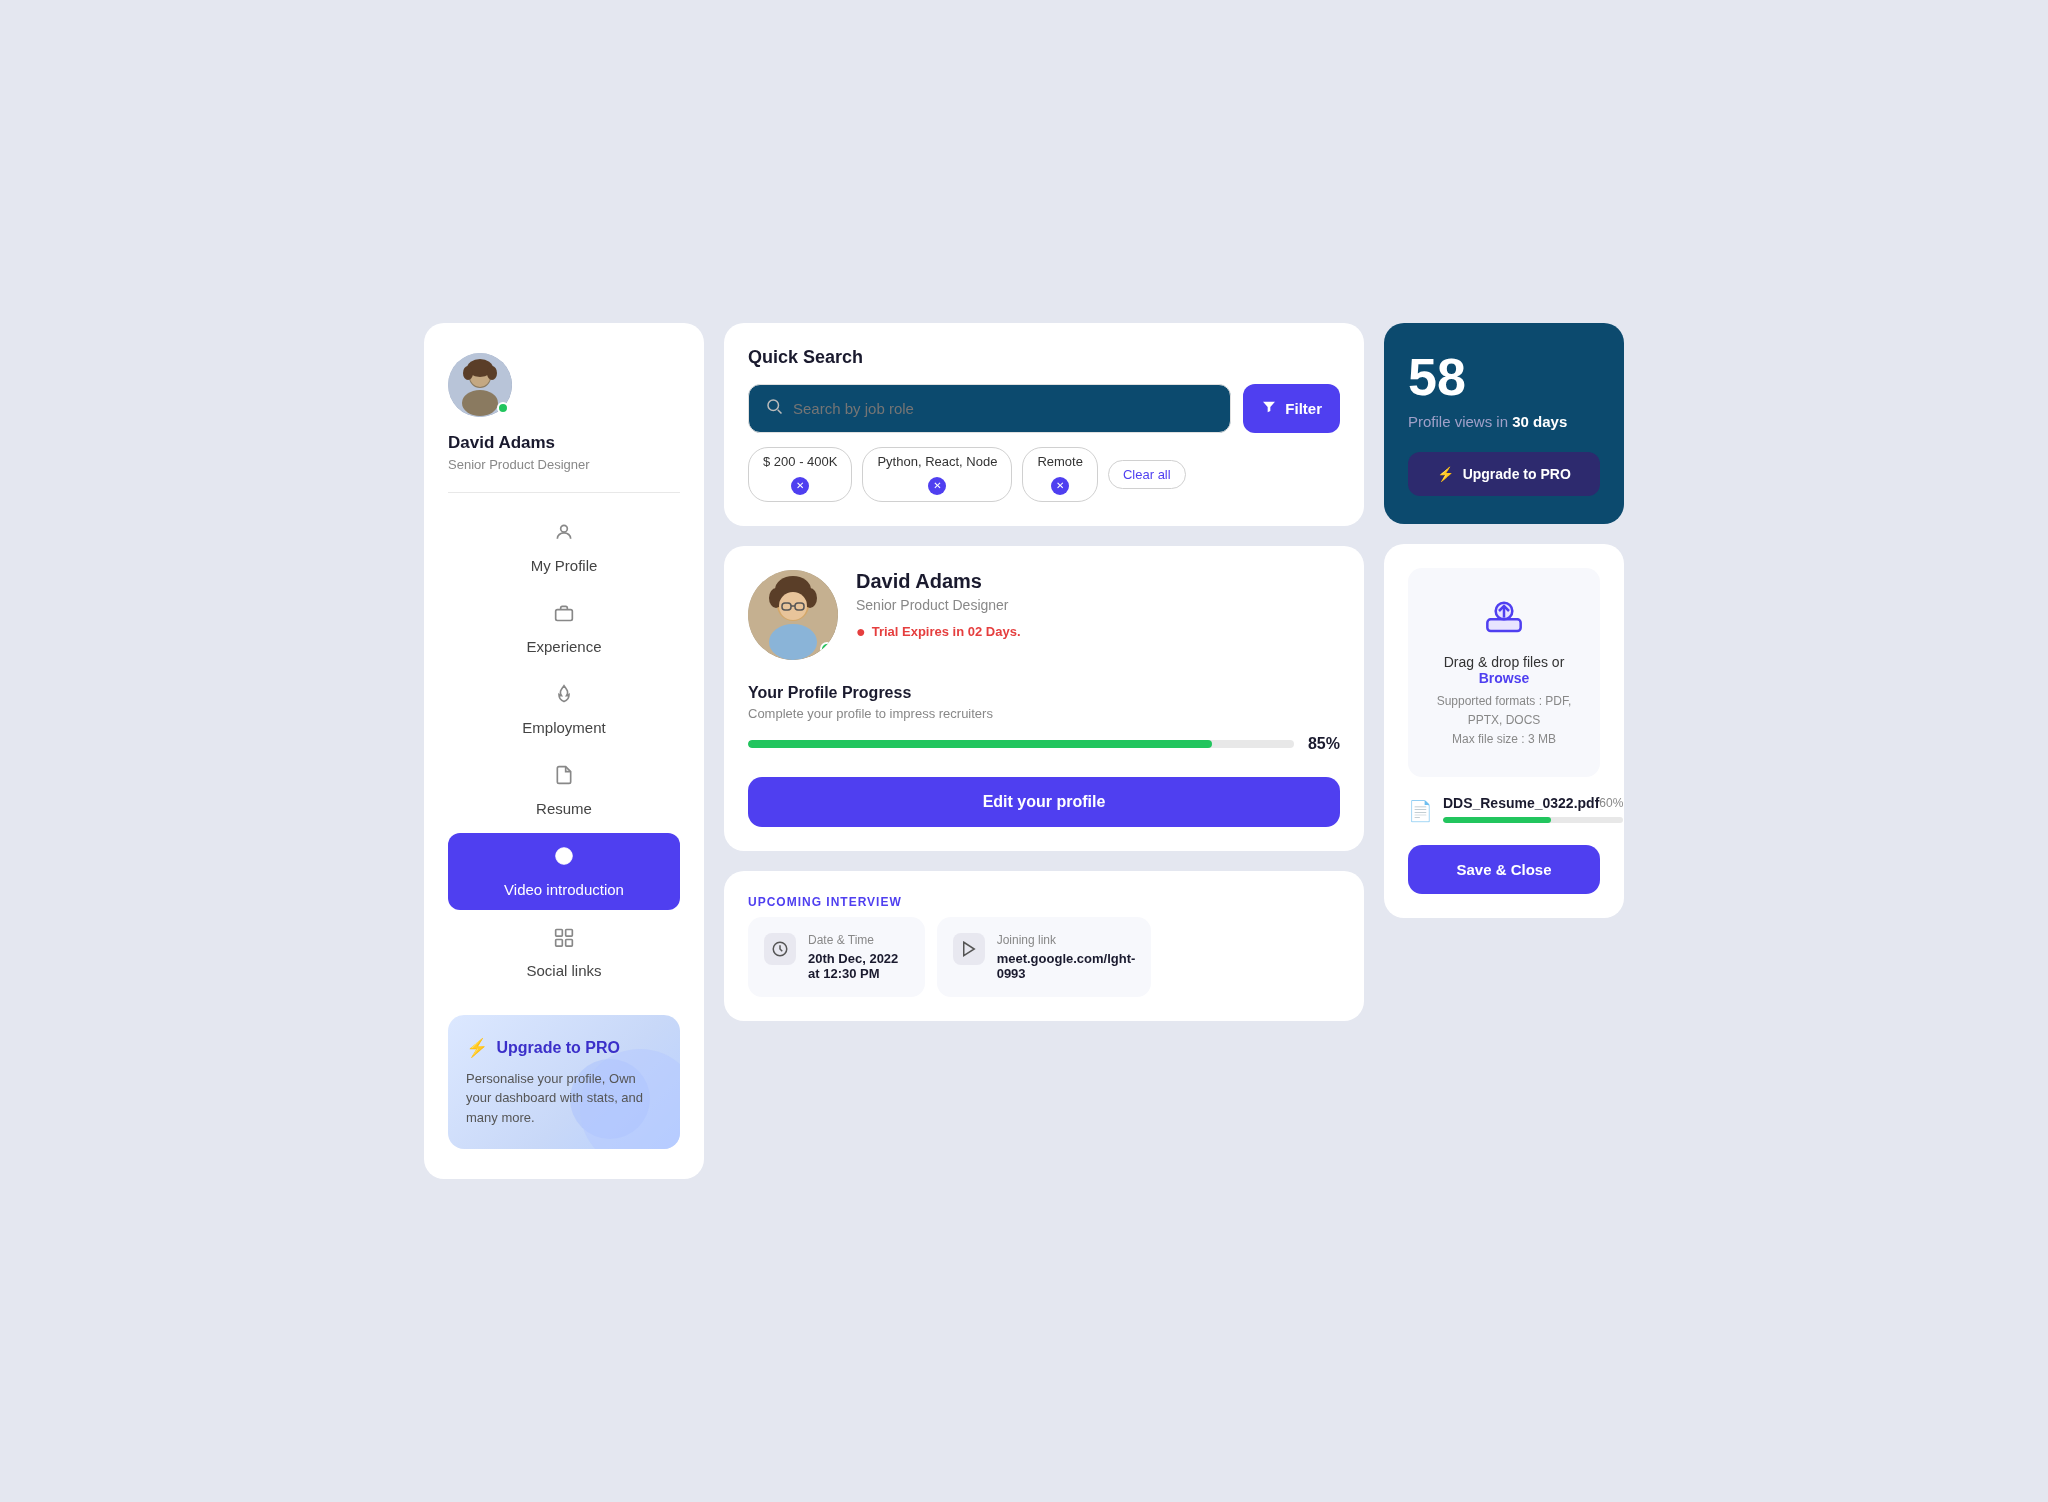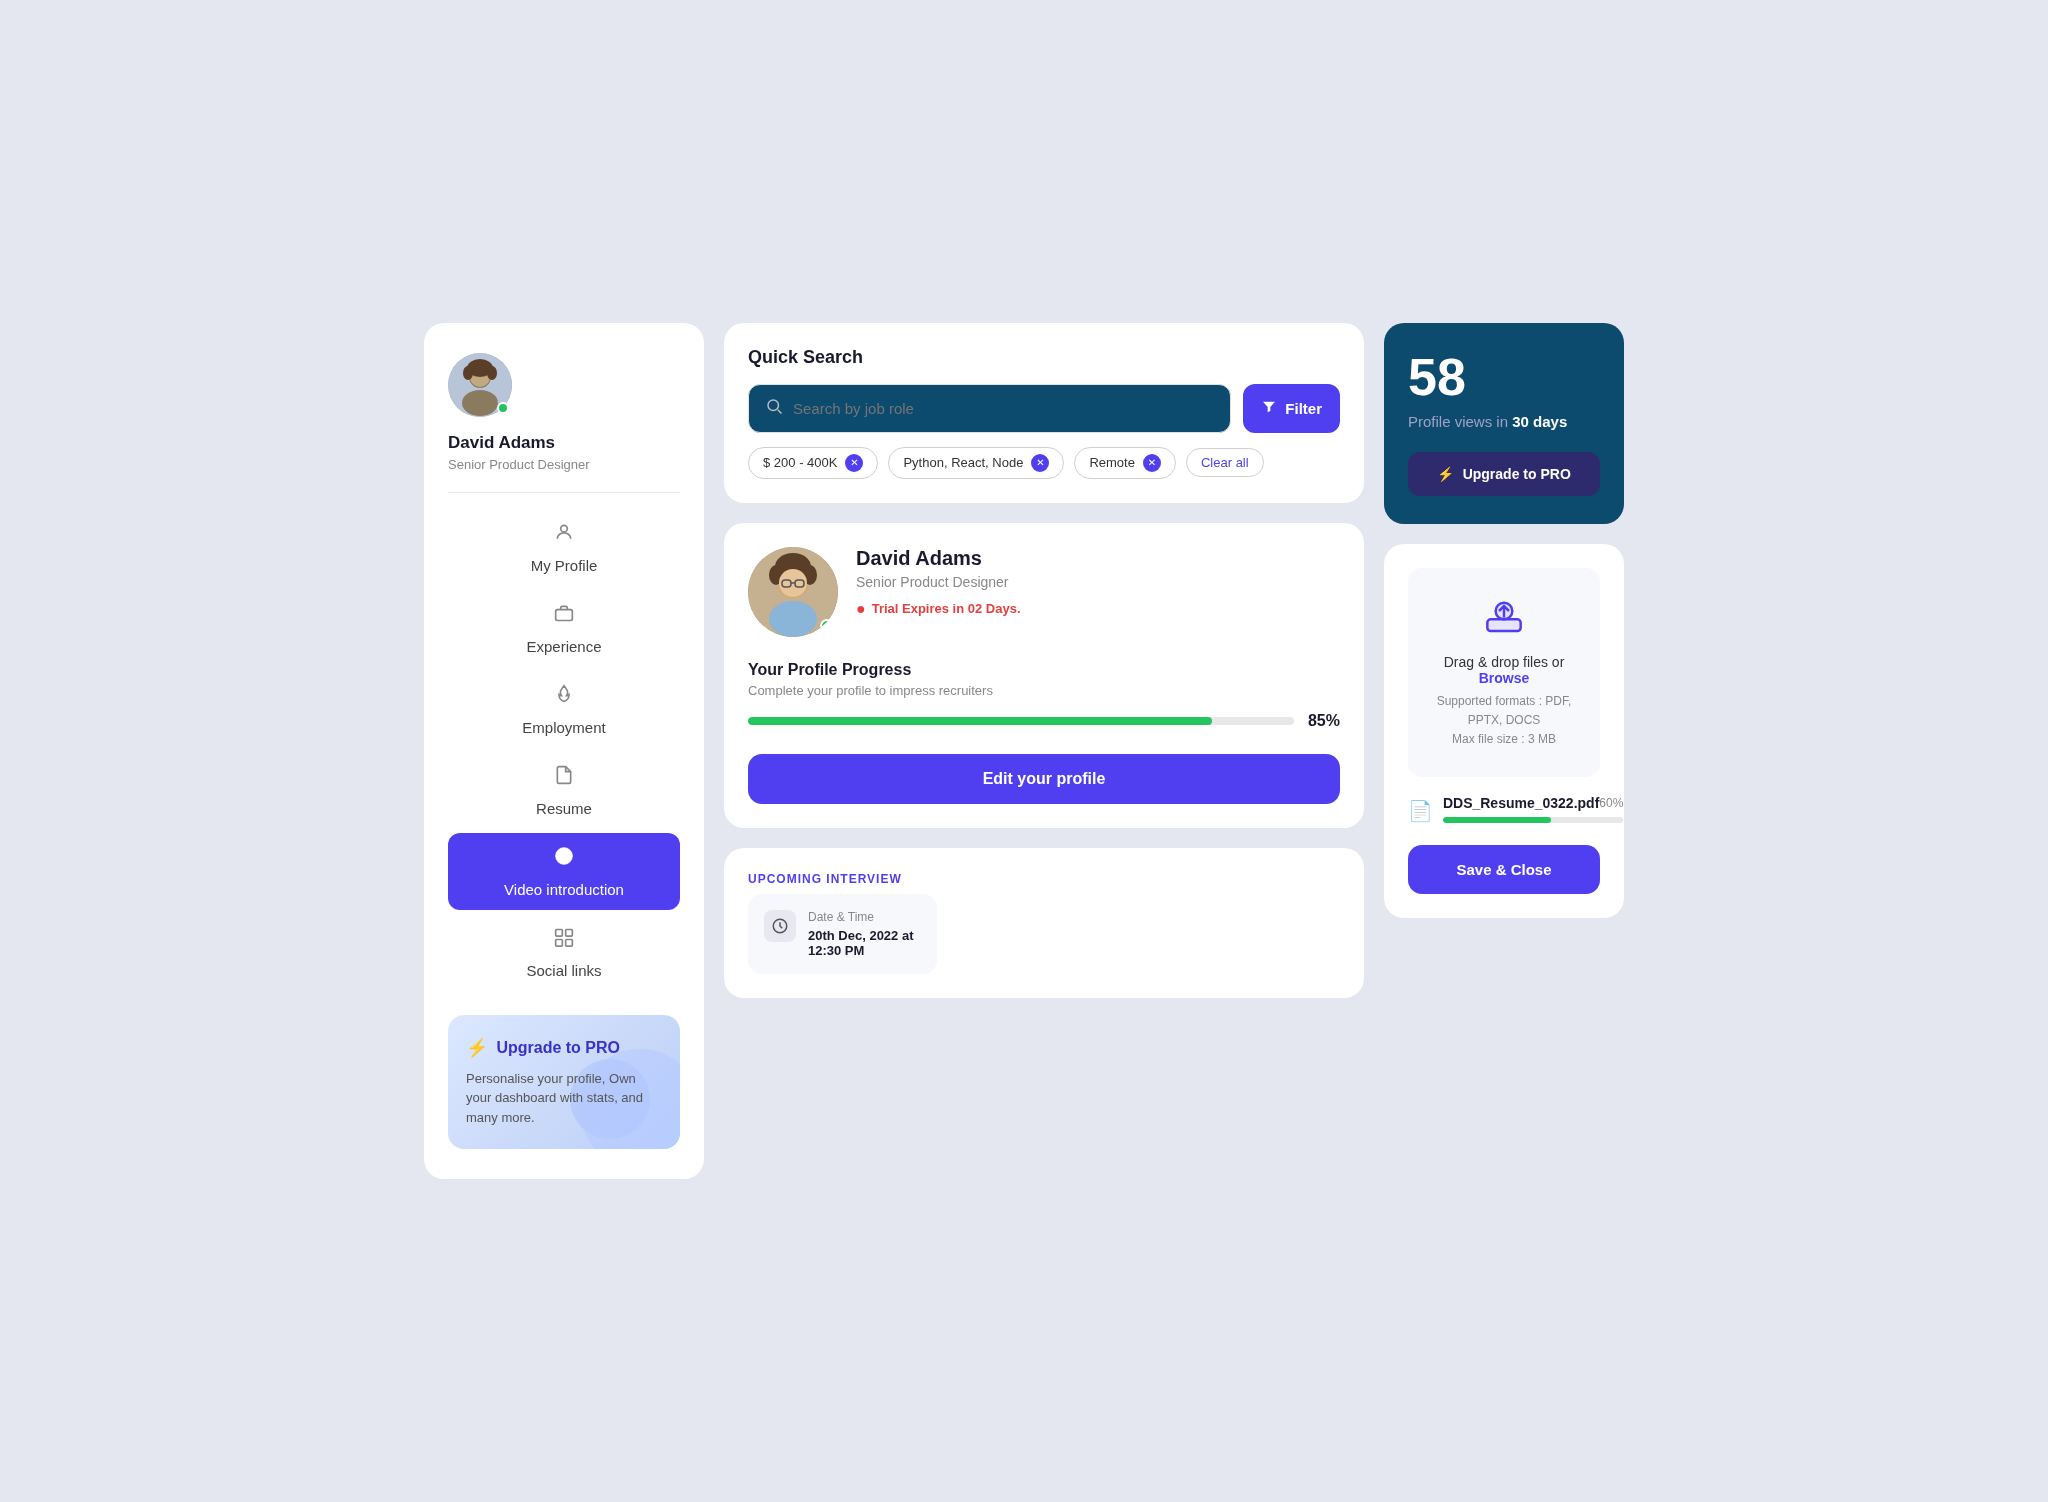--- a/index.html
+++ b/index.html
@@ -220,20 +220,21 @@
     .tag {
       display: flex;
       align-items: center;
       gap: 8px;
       border: 1.5px solid #d0d0d0;
       border-radius: 20px;
       padding: 6px 14px;
       font-size: 13px;
       color: #333;
       cursor: pointer;
+      flex-direction: column;
     }
     .tag .tag-x {
       background: #4f3ff0;
       color: #fff;
       border-radius: 50%;
       width: 18px;
       height: 18px;
       display: flex;
       align-items: center;
       justify-content: center;
@@ -734,20 +735,31 @@
                 <polyline points="12 7 12 12 15 15"></polyline>
             </svg>
           </div>
           <div>
             <div class="detail-label">Date &amp; Time</div>
             <div class="detail-value">20th Dec, 2022 at 12:30 PM</div>
           </div>
         </div>
 
 
+        <div class="detail-item">
+          <div class="detail-icon">
+            <svg width="18" height="18" viewBox="0 0 24 24" fill="none" stroke="#555" stroke-width="2">
+              <polygon points="5 3 19 12 5 21 5 3"></polygon>
+            </svg>
+          </div>
+          <div>
+            <div class="detail-label">Joining link</div>
+            <div class="detail-value">meet.google.com/lght-0993</div>
+          </div>
+        </div>
       </div>
     </div>
 
   </div>
 
   <div class="right-col">
 
     <div class="stats-card">
       <div class="stats-number">58</div>
       <div class="stats-desc">

